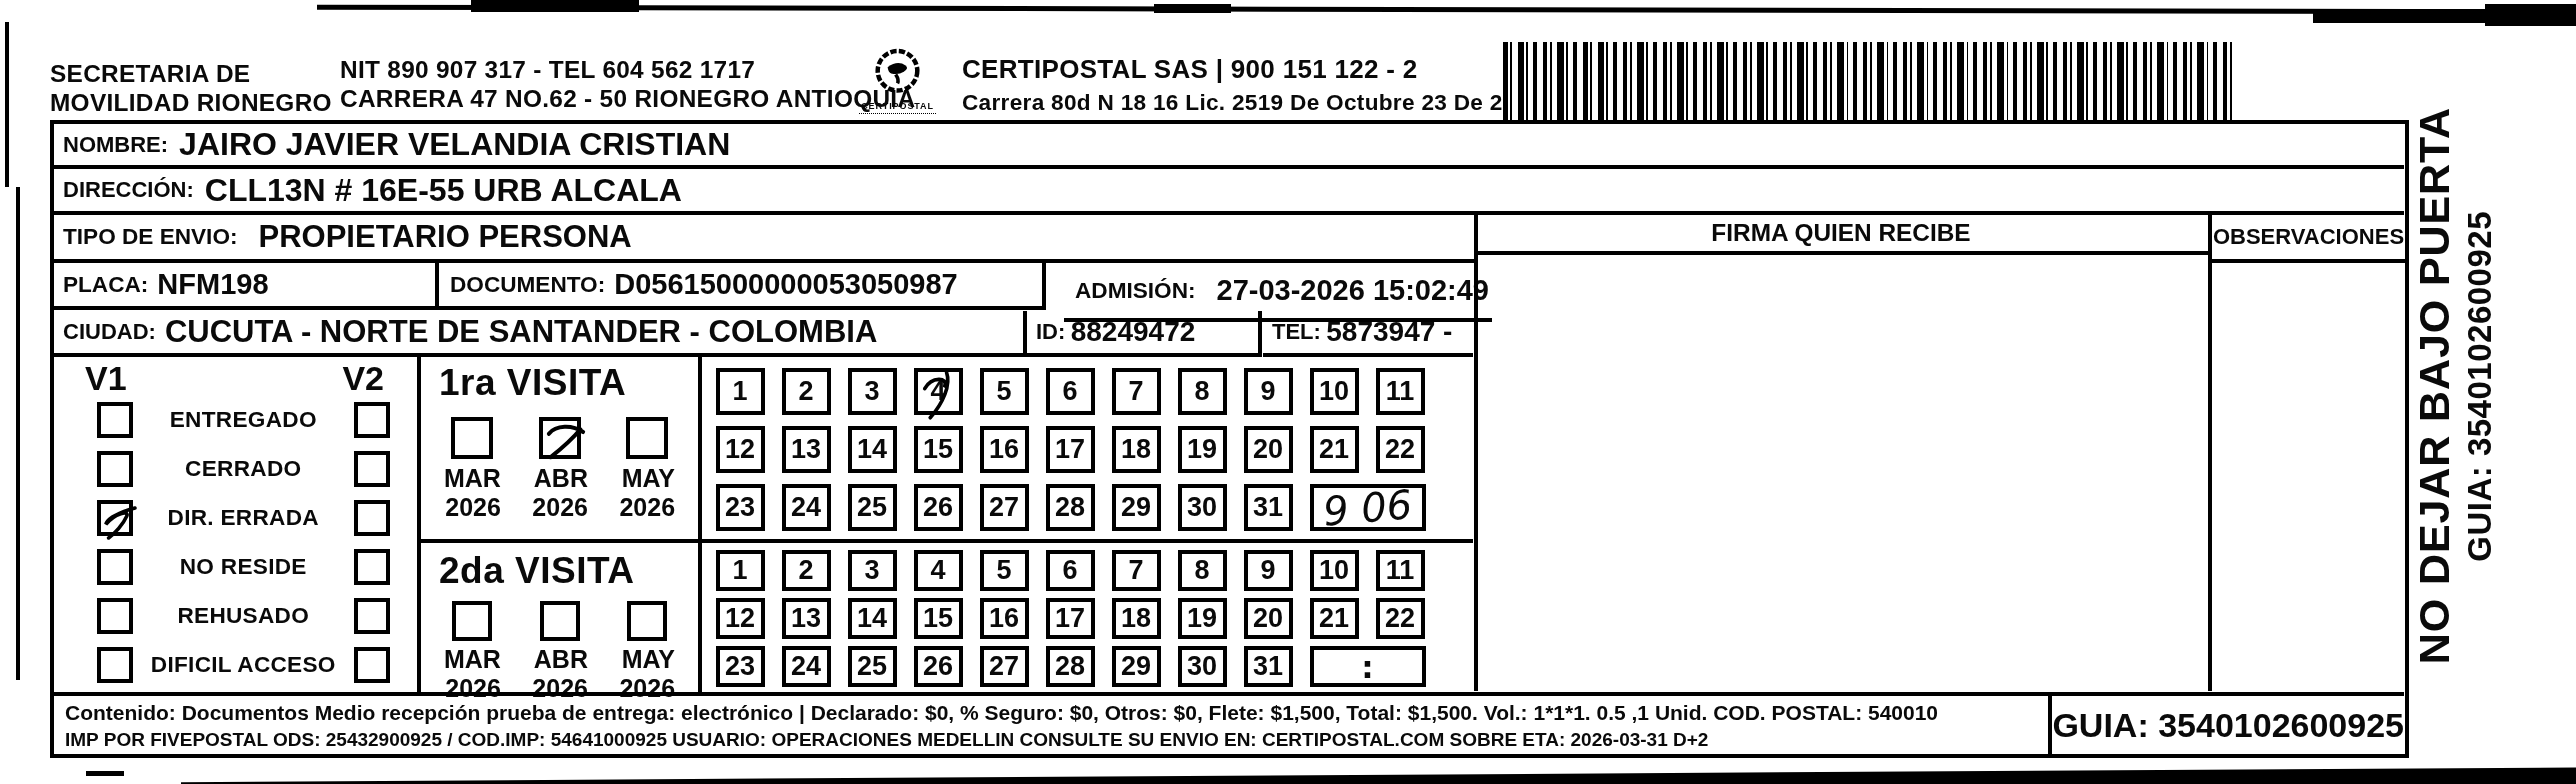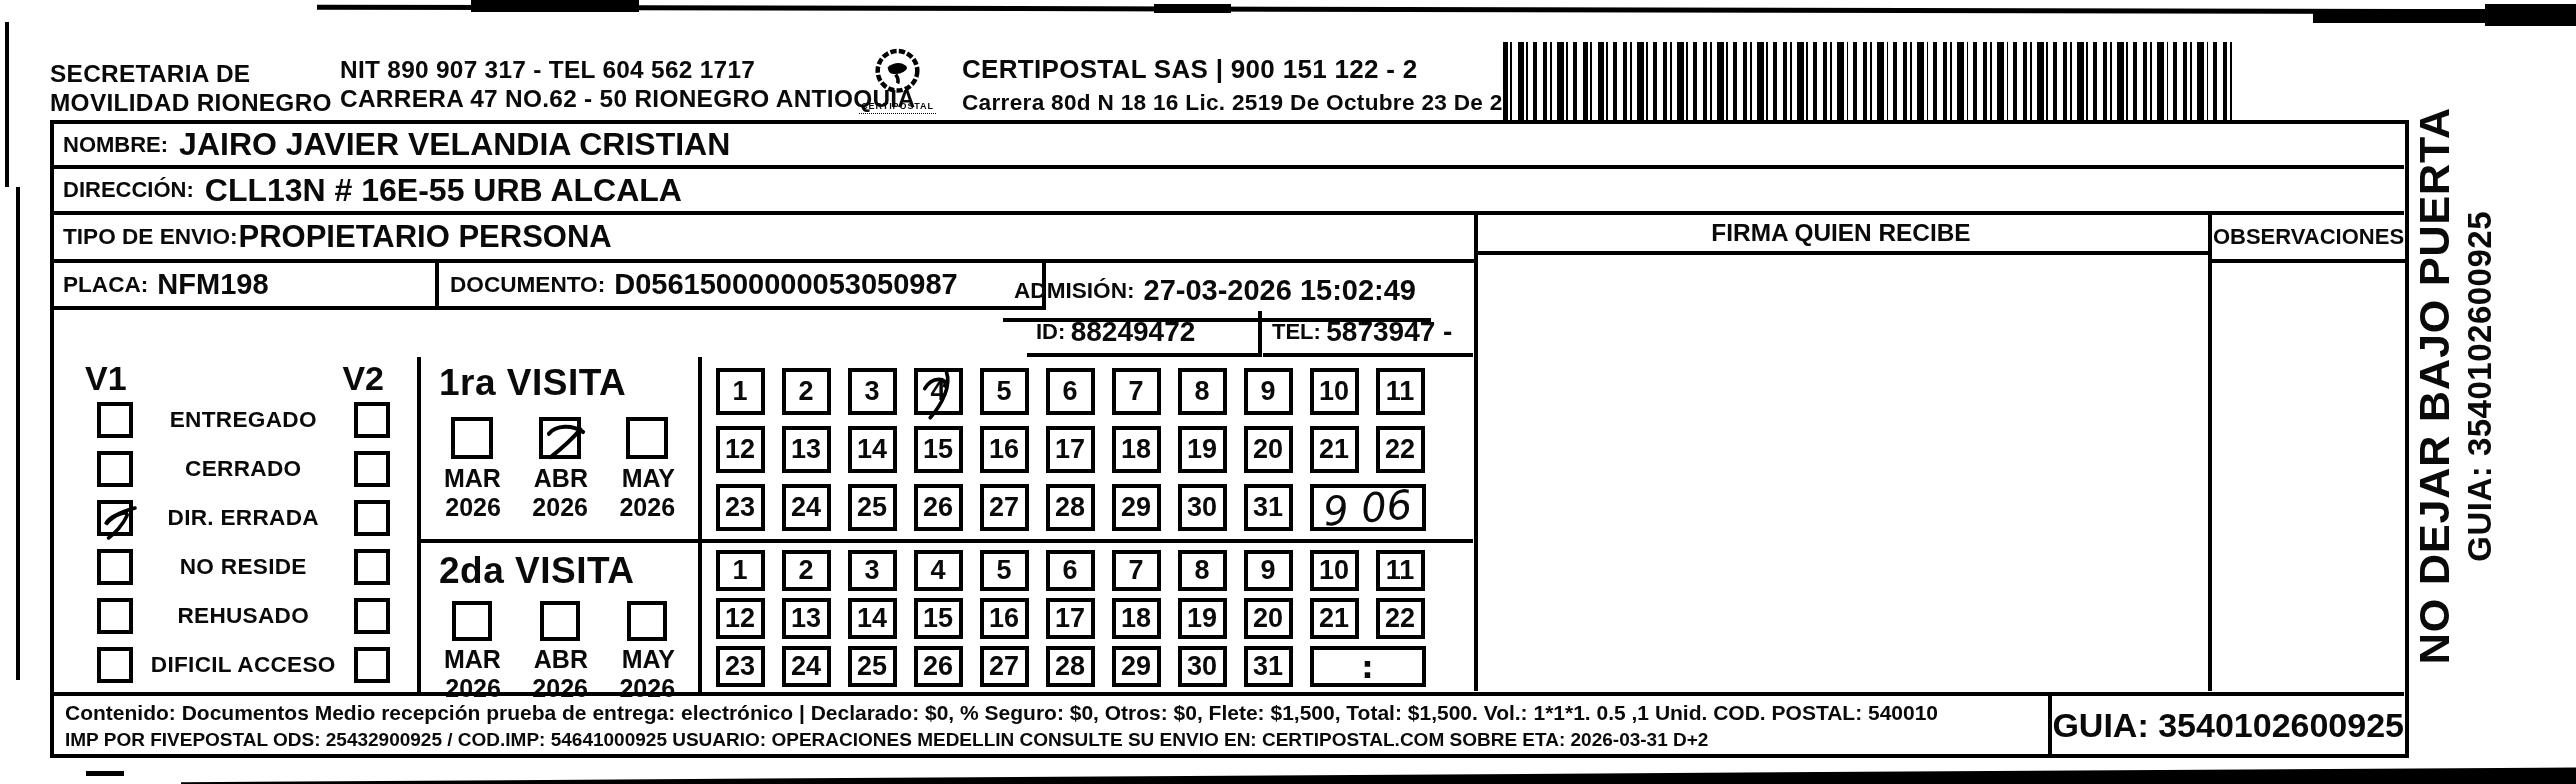--- a/index.html
+++ b/index.html
@@ -27,28 +27,28 @@
   .form{position:absolute;left:50px;top:120px;width:2359px;height:638px;
     border:4.5px solid #000;box-sizing:border-box;}
   .cell{position:absolute;box-sizing:border-box;}
   .lbl{font-weight:700;}
   .fieldrow{display:flex;align-items:center;white-space:nowrap;overflow:hidden;}
   .r1{left:0;top:0;width:2350px;height:45px;border-bottom:4.5px solid #000;padding-left:9px;}
   .r1 .lbl{font-size:22px;}  .r1 .val{font-size:32px;font-weight:600;margin-left:11px;}
   .r2{left:0;top:45px;width:2350px;height:46px;border-bottom:4.5px solid #000;padding-left:9px;}
   .r2 .lbl{font-size:22px;}  .r2 .val{font-size:32px;font-weight:600;margin-left:11px;}
   .r3a{left:0;top:91px;width:1420px;height:48px;border-bottom:4.5px solid #000;padding-left:9px;}
-  .r3a .lbl{font-size:22.6px;} .r3a .val{font-size:31px;font-weight:600;margin-left:1px;}
+  .r3a .lbl{font-size:22.6px;} .r3a .val{font-size:31px;font-weight:600;margin-left:21px;}
   .r3b{left:1420px;top:91px;width:734px;height:40px;border-bottom:4.5px solid #000;
        display:flex;align-items:center;justify-content:center;font-size:24.4px;font-weight:700;}
   .r3c{left:2154px;top:91px;width:201px;height:48px;border-bottom:4.5px solid #000;
        display:flex;align-items:center;justify-content:center;font-size:22px;font-weight:700;}
   .r4a{left:0;top:139px;width:385px;height:47px;border-bottom:4.5px solid #000;border-right:4.5px solid #000;padding-left:9px;}
   .r4b{left:385px;top:139px;width:607px;height:47px;border-bottom:4.5px solid #000;border-right:4.5px solid #000;padding-left:11px;}
-  .r4c{left:949px;top:139px;width:428px;height:59px;border-bottom:4.5px solid #000;padding-left:11px;}
+  .r4c{left:1010px;top:139px;width:428px;height:59px;border-bottom:4.5px solid #000;padding-left:11px;gap:12px;}
   .r4a .lbl,.r4b .lbl,.r4c .lbl{font-size:22.6px;}
   .r4a .val,.r4b .val,.r4c .val{font-size:29px;font-weight:600;margin-left:9px;}
   .r5a{left:0;top:187px;width:973px;height:46px;border-bottom:4.5px solid #000;border-right:4.5px solid #000;padding-left:9px;}
   .r5b{left:973px;top:187px;width:235px;height:46px;border-bottom:4.5px solid #000;border-right:4.5px solid #000;padding-left:9px;}
   .r5c{left:1209px;top:187px;width:210px;height:46px;border-bottom:4.5px solid #000;padding-left:9px;}
   .r5a .lbl,.r5b .lbl,.r5c .lbl{font-size:22px;}
   .r5a .val{font-size:31px;font-weight:600;margin-left:9px;}
   .r5b .val,.r5c .val{font-size:28px;font-weight:600;margin-left:5.4px;}
   
   .vline1{left:1420px;top:91px;width:0;height:476px;border-left:4.5px solid #000;}
@@ -169,20 +169,24 @@
     </div>
     <div class="cell fieldrow r4b">
       <span class="lbl">DOCUMENTO:</span>
       <span class="val">D05615000000053050987</span>
     </div>
     <div class="cell fieldrow r4c">
       <span class="lbl">ADMISIÓN:</span>
       <span class="val">27-03-2026 15:02:49</span>
     </div>
 
+    <div class="cell fieldrow r5a">
+      <span class="lbl">CIUDAD:</span>
+      <span class="val">CUCUTA - NORTE DE SANTANDER - COLOMBIA</span>
+    </div>
     <div class="cell fieldrow r5b">
       <span class="lbl">ID:</span>
       <span class="val">88249472</span>
     </div>
     <div class="cell fieldrow r5c">
       <span class="lbl">TEL:</span>
       <span class="val">5873947 -</span>
     </div>
 
     <div class="cell vline1"></div>

